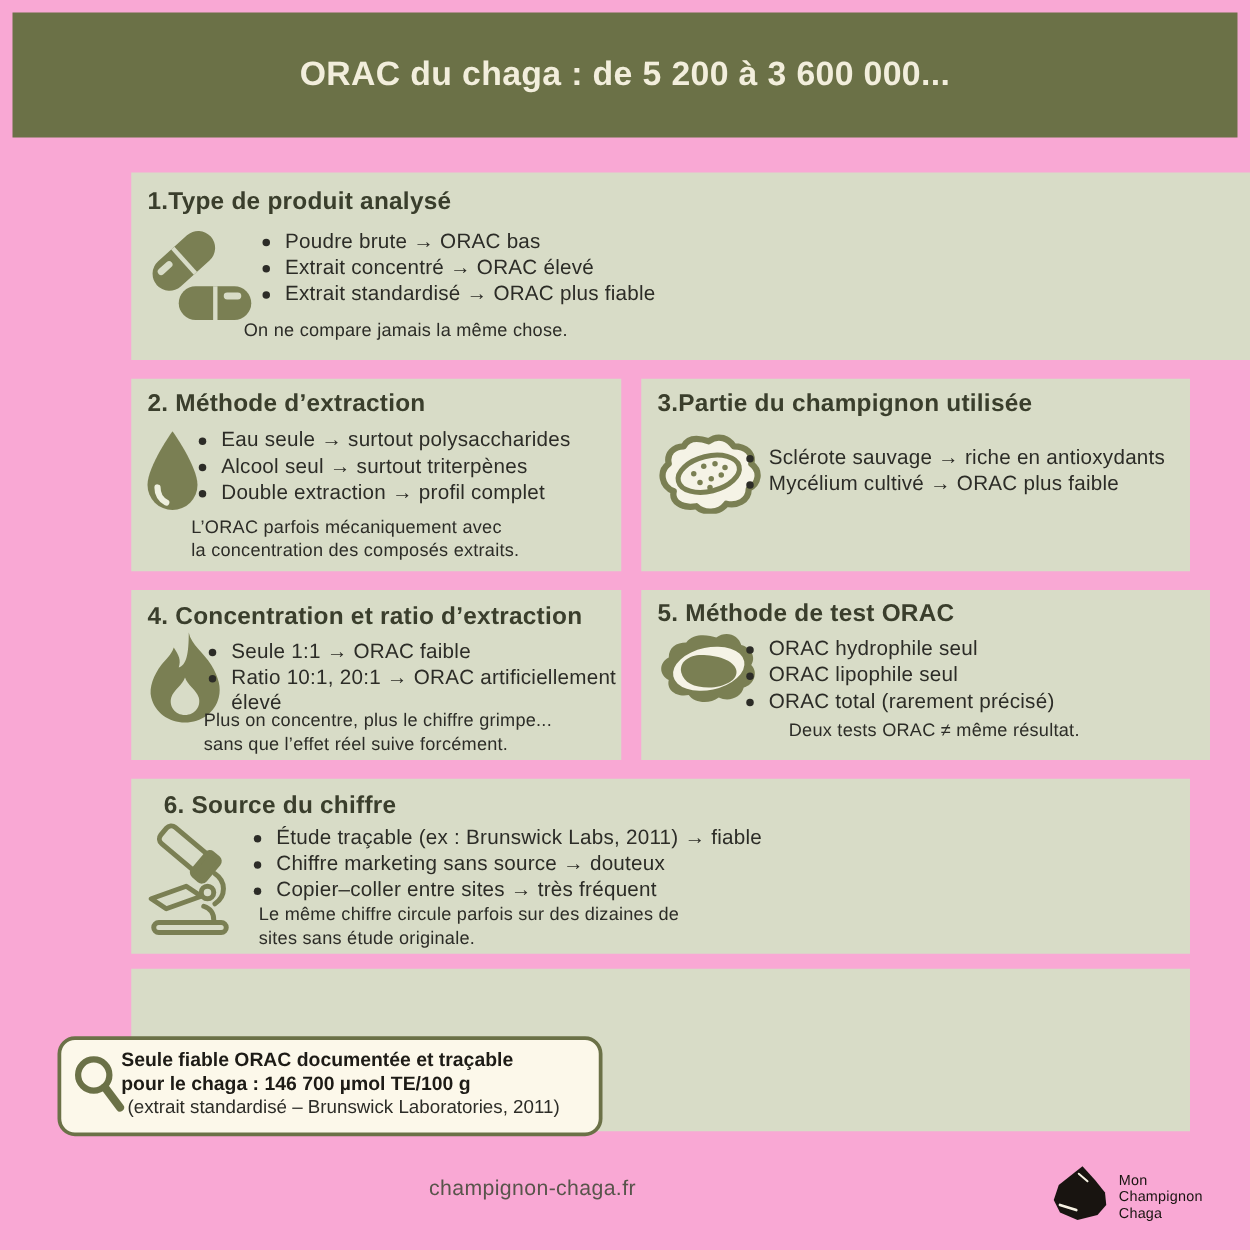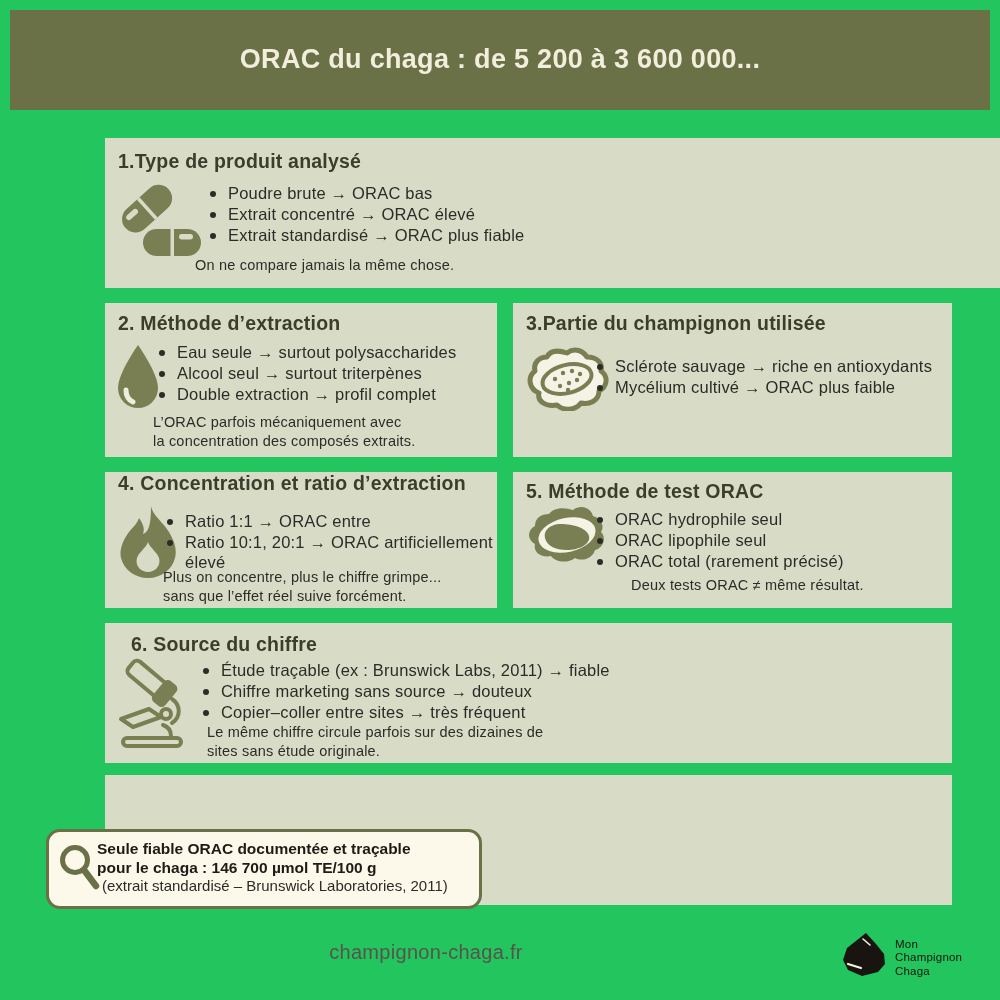--- a/index.html
+++ b/index.html
@@ -1,18 +1,18 @@
 <!DOCTYPE html>
 <html><head>
 <meta charset="utf-8">
 <style>
   html,body{margin:0;padding:0;}
   .page{
     position:relative;width:1000px;height:1000px;
-    background:#22c55e;overflow:hidden;
+    background:#f9a8d4;overflow:hidden;
     font-family:"Liberation Sans","DejaVu Sans",sans-serif;
     color:#2C2C27;
   }
   .banner{
     position:absolute;left:10px;top:10px;width:980px;height:100px;
     background:#6B7147;display:flex;flex-direction:column;
     align-items:center;justify-content:center;
   }
   .banner .line{
     color:#F2EEDC;font-size:27px;font-weight:700;letter-spacing:.3px;
@@ -39,35 +39,35 @@
   }
   .note{
     position:absolute;font-size:14.5px;line-height:1.3;color:#2C2C27;
     letter-spacing:.2px;
   }
   
   #box1{left:105px;top:138px;width:930px;height:150px;}
   #box2{left:105px;top:303px;width:392px;height:154px;}
   #box3{left:513px;top:303px;width:439px;height:154px;}
   #box4{left:105px;top:472px;width:392px;height:136px;}
-  #box5{left:513px;top:472px;width:439px;height:136px;}
+  #box5{left:513px;top:472px;width:439px;height:136px;padding-left:16px;}
   #box6{left:105px;top:623px;width:847px;height:140px;}
   #box7{left:105px;top:775px;width:847px;height:130px;}
   .callout{
     position:absolute;left:46px;top:829px;width:436px;height:80px;
     background:#FCF8EA;border:3px solid #6B7147;border-radius:14px;
     box-sizing:border-box;
   }
   .callout .text{position:absolute;left:48px;top:8px;width:378px;}
   .callout .bold-line{font-size:15.5px;font-weight:700;color:#1D1B16;line-height:1.2;}
   .callout .ref-line{font-size:15px;color:#2C2C27;line-height:1.25;padding-left:5px;}
   .mag{position:absolute;left:9px;top:12px;}
   .site{
     position:absolute;left:0;top:941px;width:852px;text-align:center;
-    font-size:20px;color:#58544B;letter-spacing:.3px;
+    font-size:17px;color:#58544B;letter-spacing:.3px;
   }
   .logo{
     position:absolute;left:838px;top:930px;display:flex;align-items:center;gap:5px;
   }
   .logo .logo-text div{
     font-size:11.5px;font-weight:400;color:#181410;line-height:1.15;letter-spacing:.2px;
   }
 </style>
 </head>
 <body>
@@ -137,28 +137,28 @@
           <circle cx="43" cy="45" r="2.2" fill="#7A7F53"></circle>
       </svg>
     </span>
     <ul class="bullets" style="left:84px;top:54px;width:352px;">
       <li>Sclérote sauvage → riche en antioxydants</li>
       <li>Mycélium cultivé → ORAC plus faible</li>
     </ul>
   </div>
 
   <div class="box" id="box4">
-    <h2 style="left:13px;top:0;">4. Concentration et ratio d’extraction</h2>
+    <h2 style="left:13px;top:10px;">4. Concentration et ratio d’extraction</h2>
     <span class="icon-wrap" style="left:12px;top:32px;">
       <svg width="62" height="76" viewBox="0 0 62 76">
         <path fill-rule="evenodd" fill="#7A7F53" d="M34 2 C36 12 46 18 52 28 C58 38 60 46 58 54 C55 66 44 74 31 74 C18 74 7 66 4 54 C2 46 6 36 12 28 C16 23 20 20 22 14 C26 20 28 24 26 30 C32 28 34 20 34 2 Z M31 38 C33 44 40 48 42 54 C44 61 39 68 31 68 C23 68 18 61 20 54 C22 48 29 44 31 38 Z"></path>
       </svg>
     </span>
     <ul class="bullets" style="left:62px;top:40px;width:345px;">
-      <li>Ratio 1:1 → ORAC entre</li>
+      <li>Seule 1:1 → ORAC faible</li>
       <li>Ratio 10:1, 20:1 → ORAC artificiellement élevé</li>
     </ul>
     <div class="note" style="left:58px;top:96px;width:340px;">
       <div>Plus on concentre, plus le chiffre grimpe...</div>
       <div>sans que l’effet réel suive forcément.</div>
     </div>
   </div>
 
   <div class="box" id="box5">
     <h2 style="left:13px;top:8px;">5. Méthode de test ORAC</h2>

